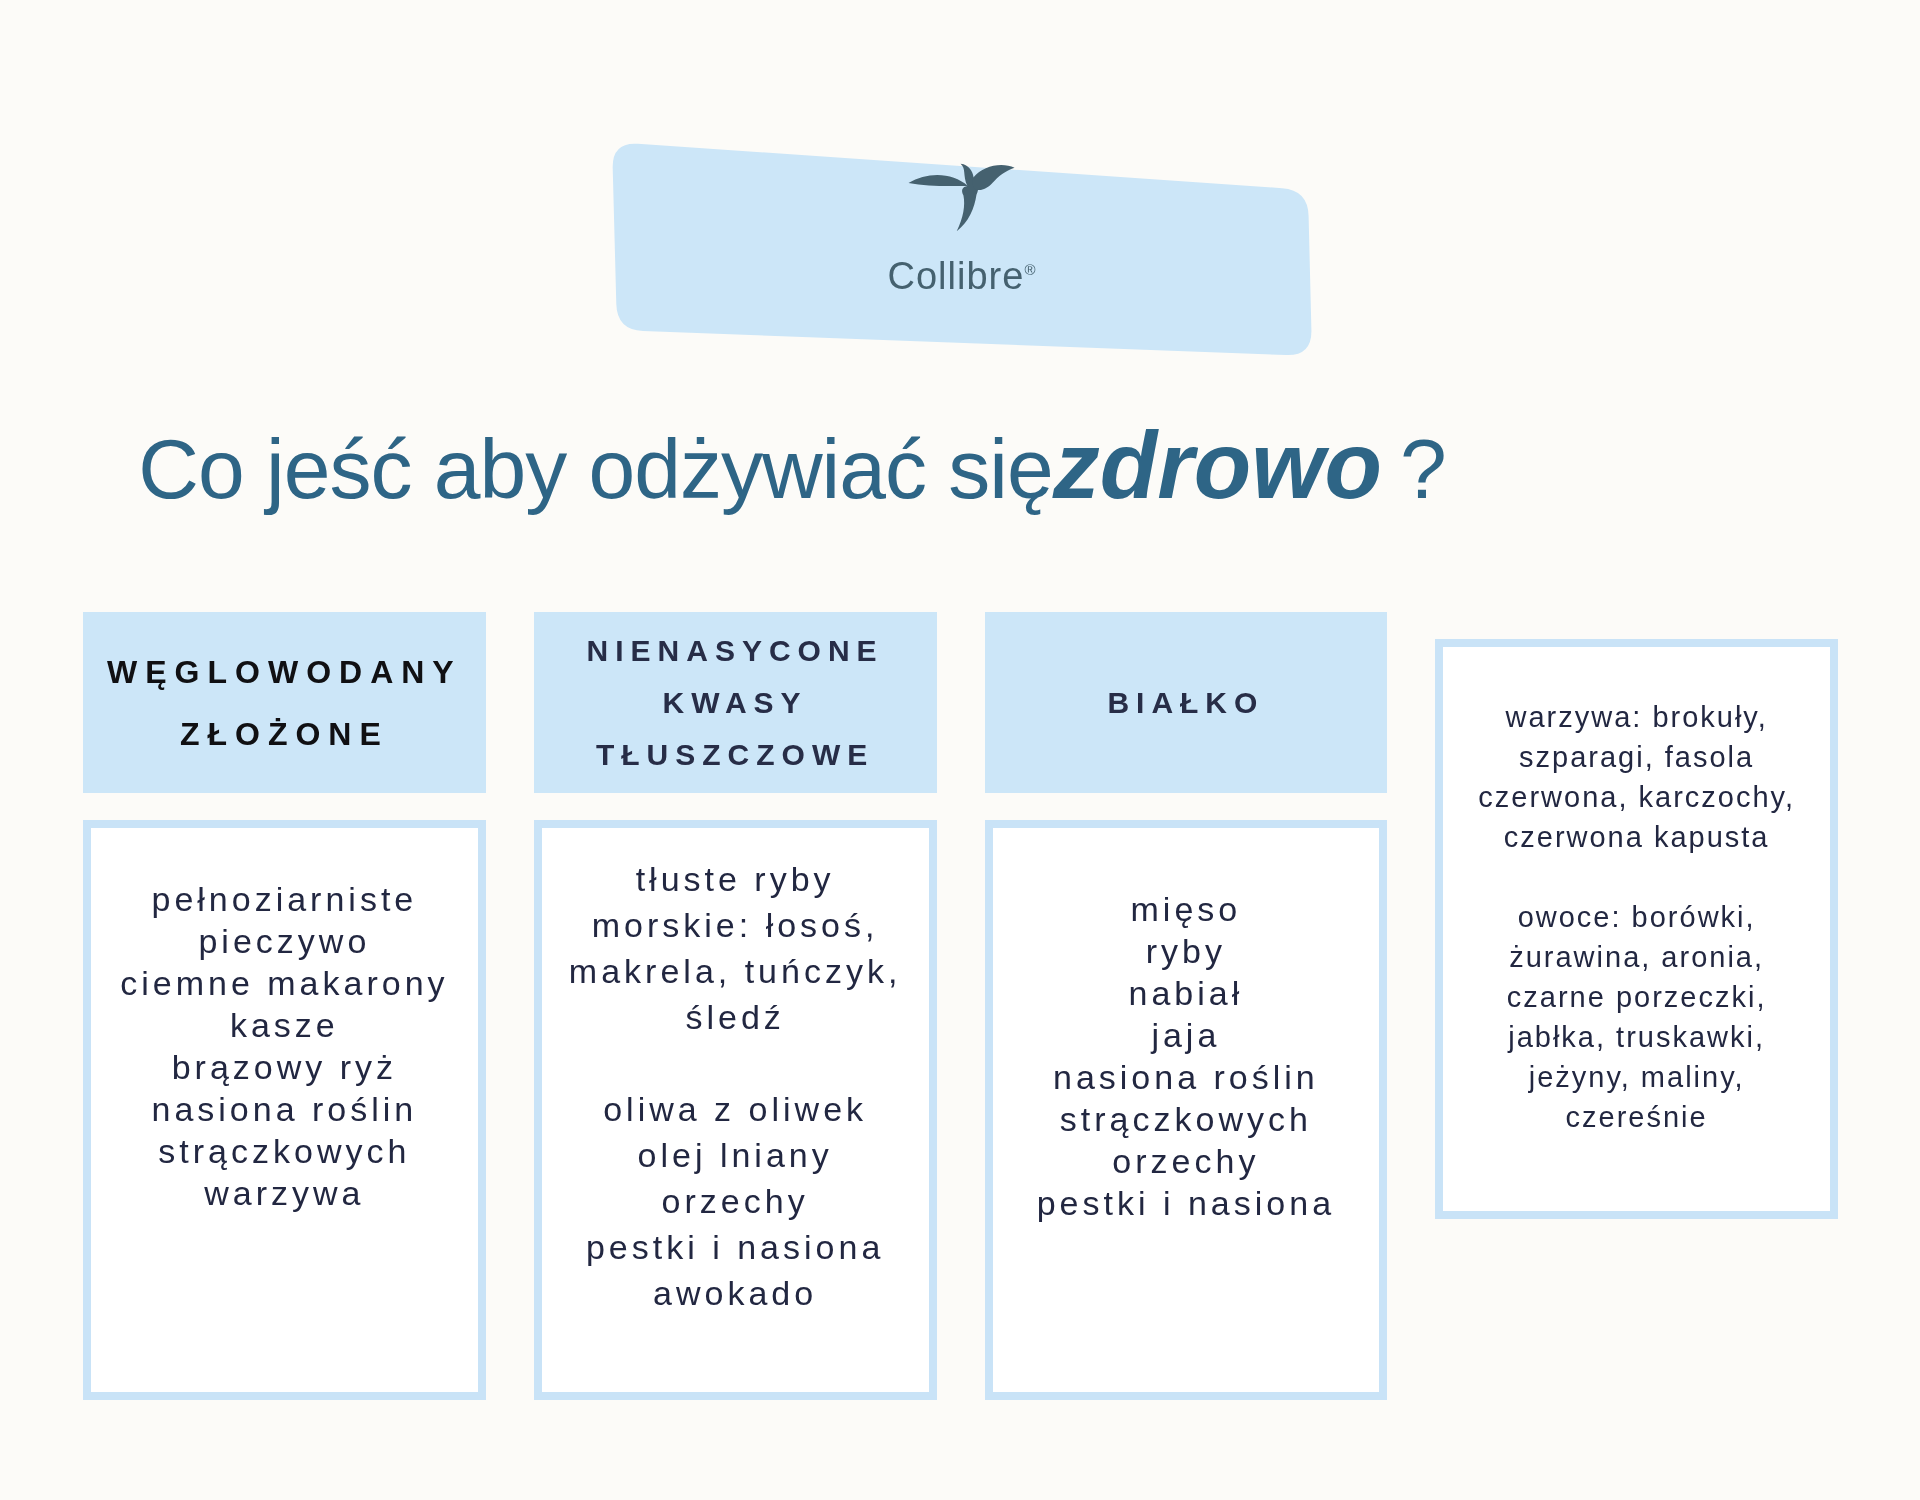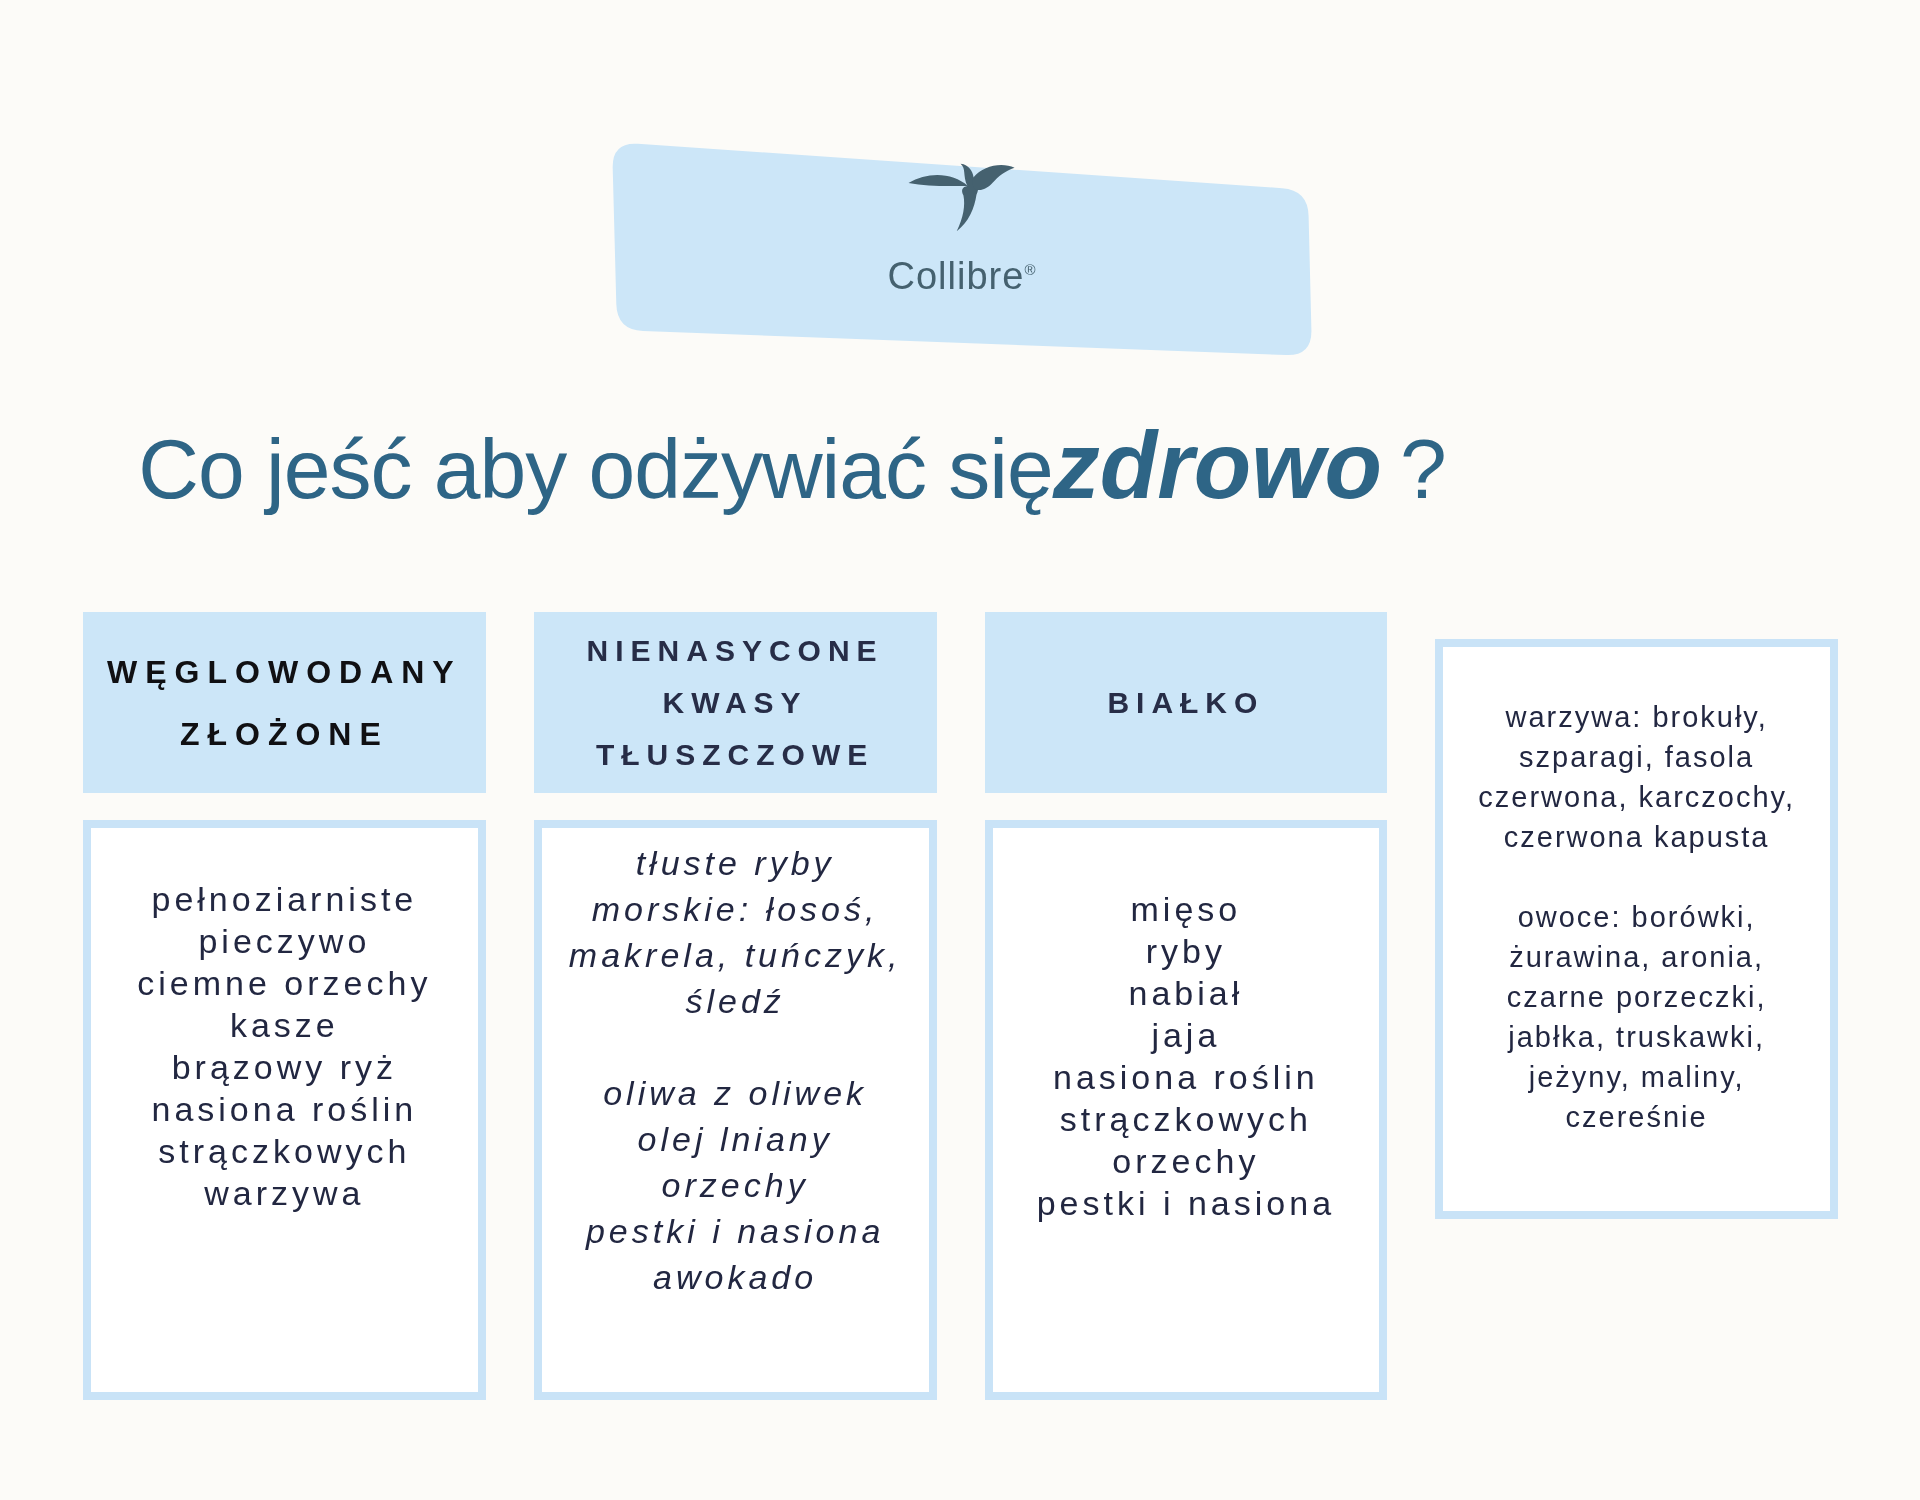--- a/index.html
+++ b/index.html
@@ -51,21 +51,21 @@
     color:var(--header-black,#101013);
     font-size:32px;font-weight:800;letter-spacing:8px;line-height:62px;
   }
   .column-content{
     margin-top:27px;height:580px;box-sizing:border-box;
     background:#ffffff;border:8px solid var(--border-blue,#c9e3f7);
     padding:50px 6px 0;text-align:center;
     color:var(--navy,#222741);
     font-size:34px;letter-spacing:4px;line-height:42px;font-weight:400;
   }
-  .col-2 .column-content{padding-top:12px;line-height:46px;font-style:italic;}
+  .col-2 .column-content{padding-top:28px;line-height:46px;}
   .col-3 .column-content{padding-top:60px;}
   .col-4 .column-content{padding-top:50px;font-size:29px;letter-spacing:2px;line-height:40px;}
 </style>
 </head>
 <body>
 
 <div id="canvas" style="--bg: #fcfbf8; --panel: #cce6f8; --border-blue: #c9e3f7; --title-blue: #2e6586; --slate: #45616f; --navy: #222741; --header-black: #101013; --header-navy: #272d47;">
 
   <svg id="plaque-svg" viewBox="0 0 1920 520" aria-hidden="true">
     <path id="plaque-path" d="M637.9 143.8 L1282.1 188.2 Q1308 190 1308.6 216 L1311.4 330 Q1312 356 1286 355 L643 331 Q617 330 616.3 304 L612.7 168 Q612 142 637.9 143.8 Z"></path>
@@ -86,21 +86,21 @@
 
   <div id="columns">
     <div class="column col-1">
       <div class="column-header">
           <div>WĘGLOWODANY</div>
           <div>ZŁOŻONE</div>
         </div>
       <div class="column-content">
           <div>pełnoziarniste</div>
           <div>pieczywo</div>
-          <div>ciemne orzechy</div>
+          <div>ciemne makarony</div>
           <div>kasze</div>
           <div>brązowy ryż</div>
           <div>nasiona roślin</div>
           <div>strączkowych</div>
           <div>warzywa</div>
         </div>
     </div>
 
     <div class="column col-2">
       <div class="column-header">

